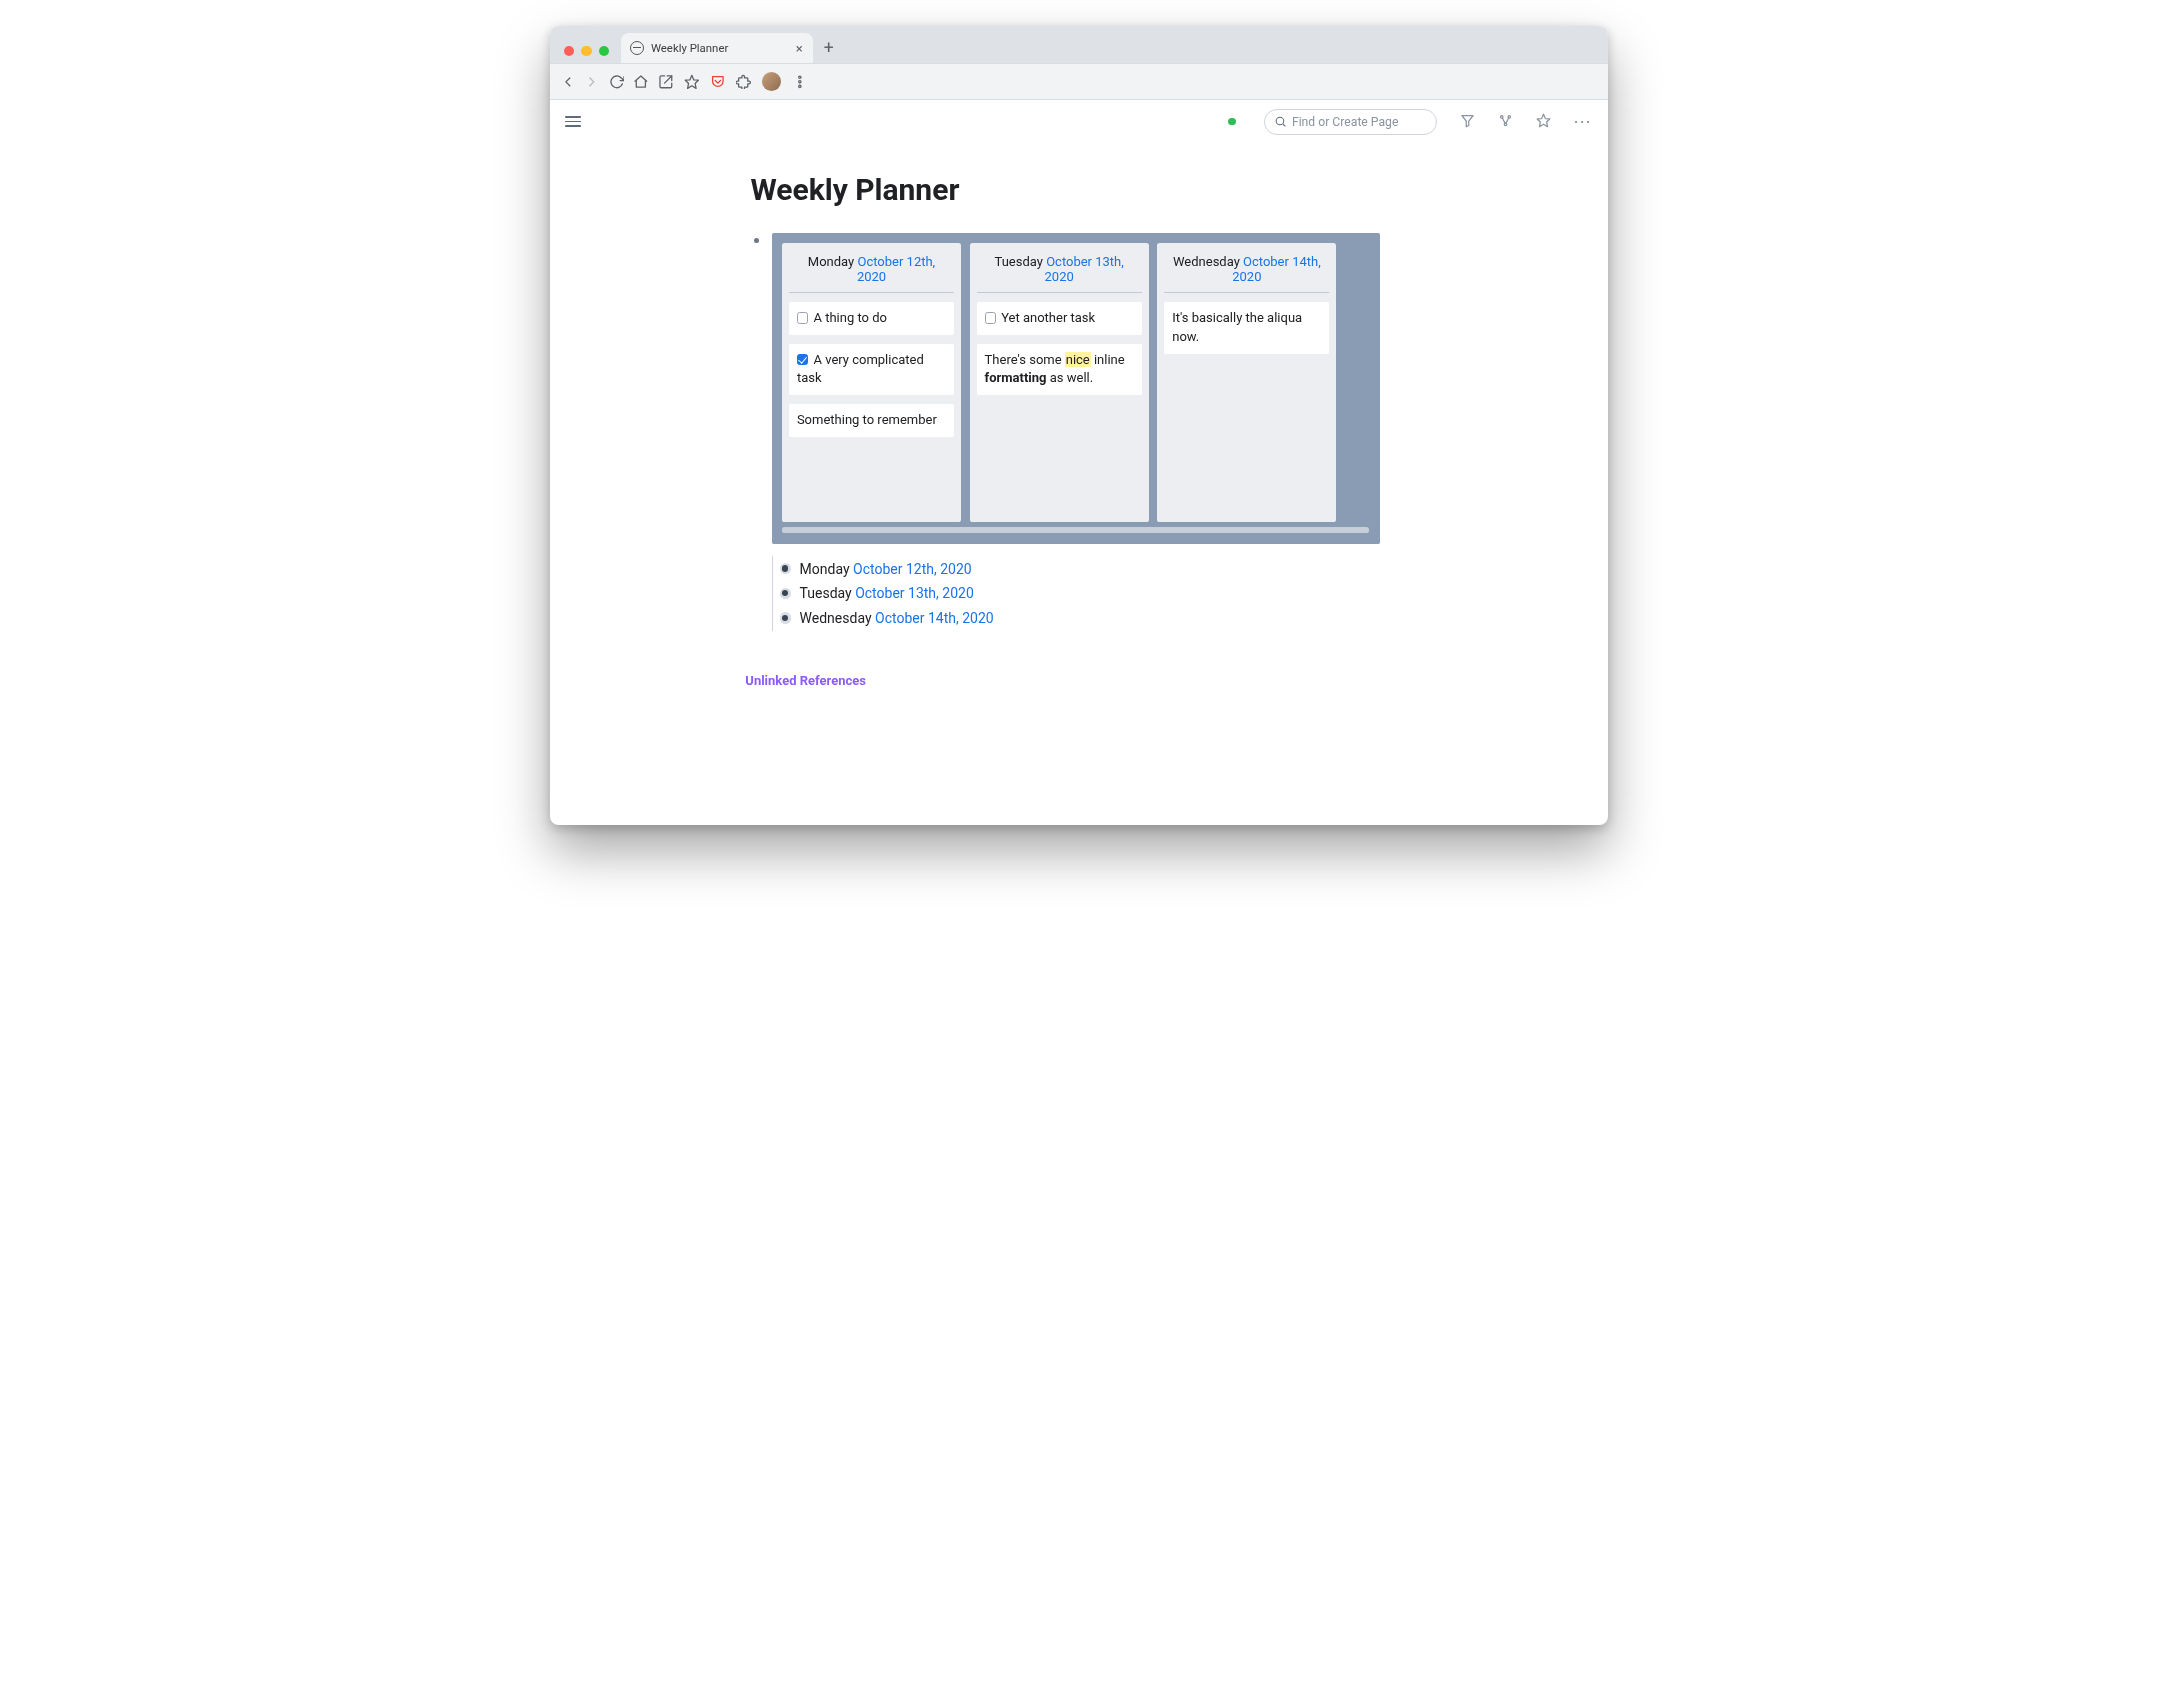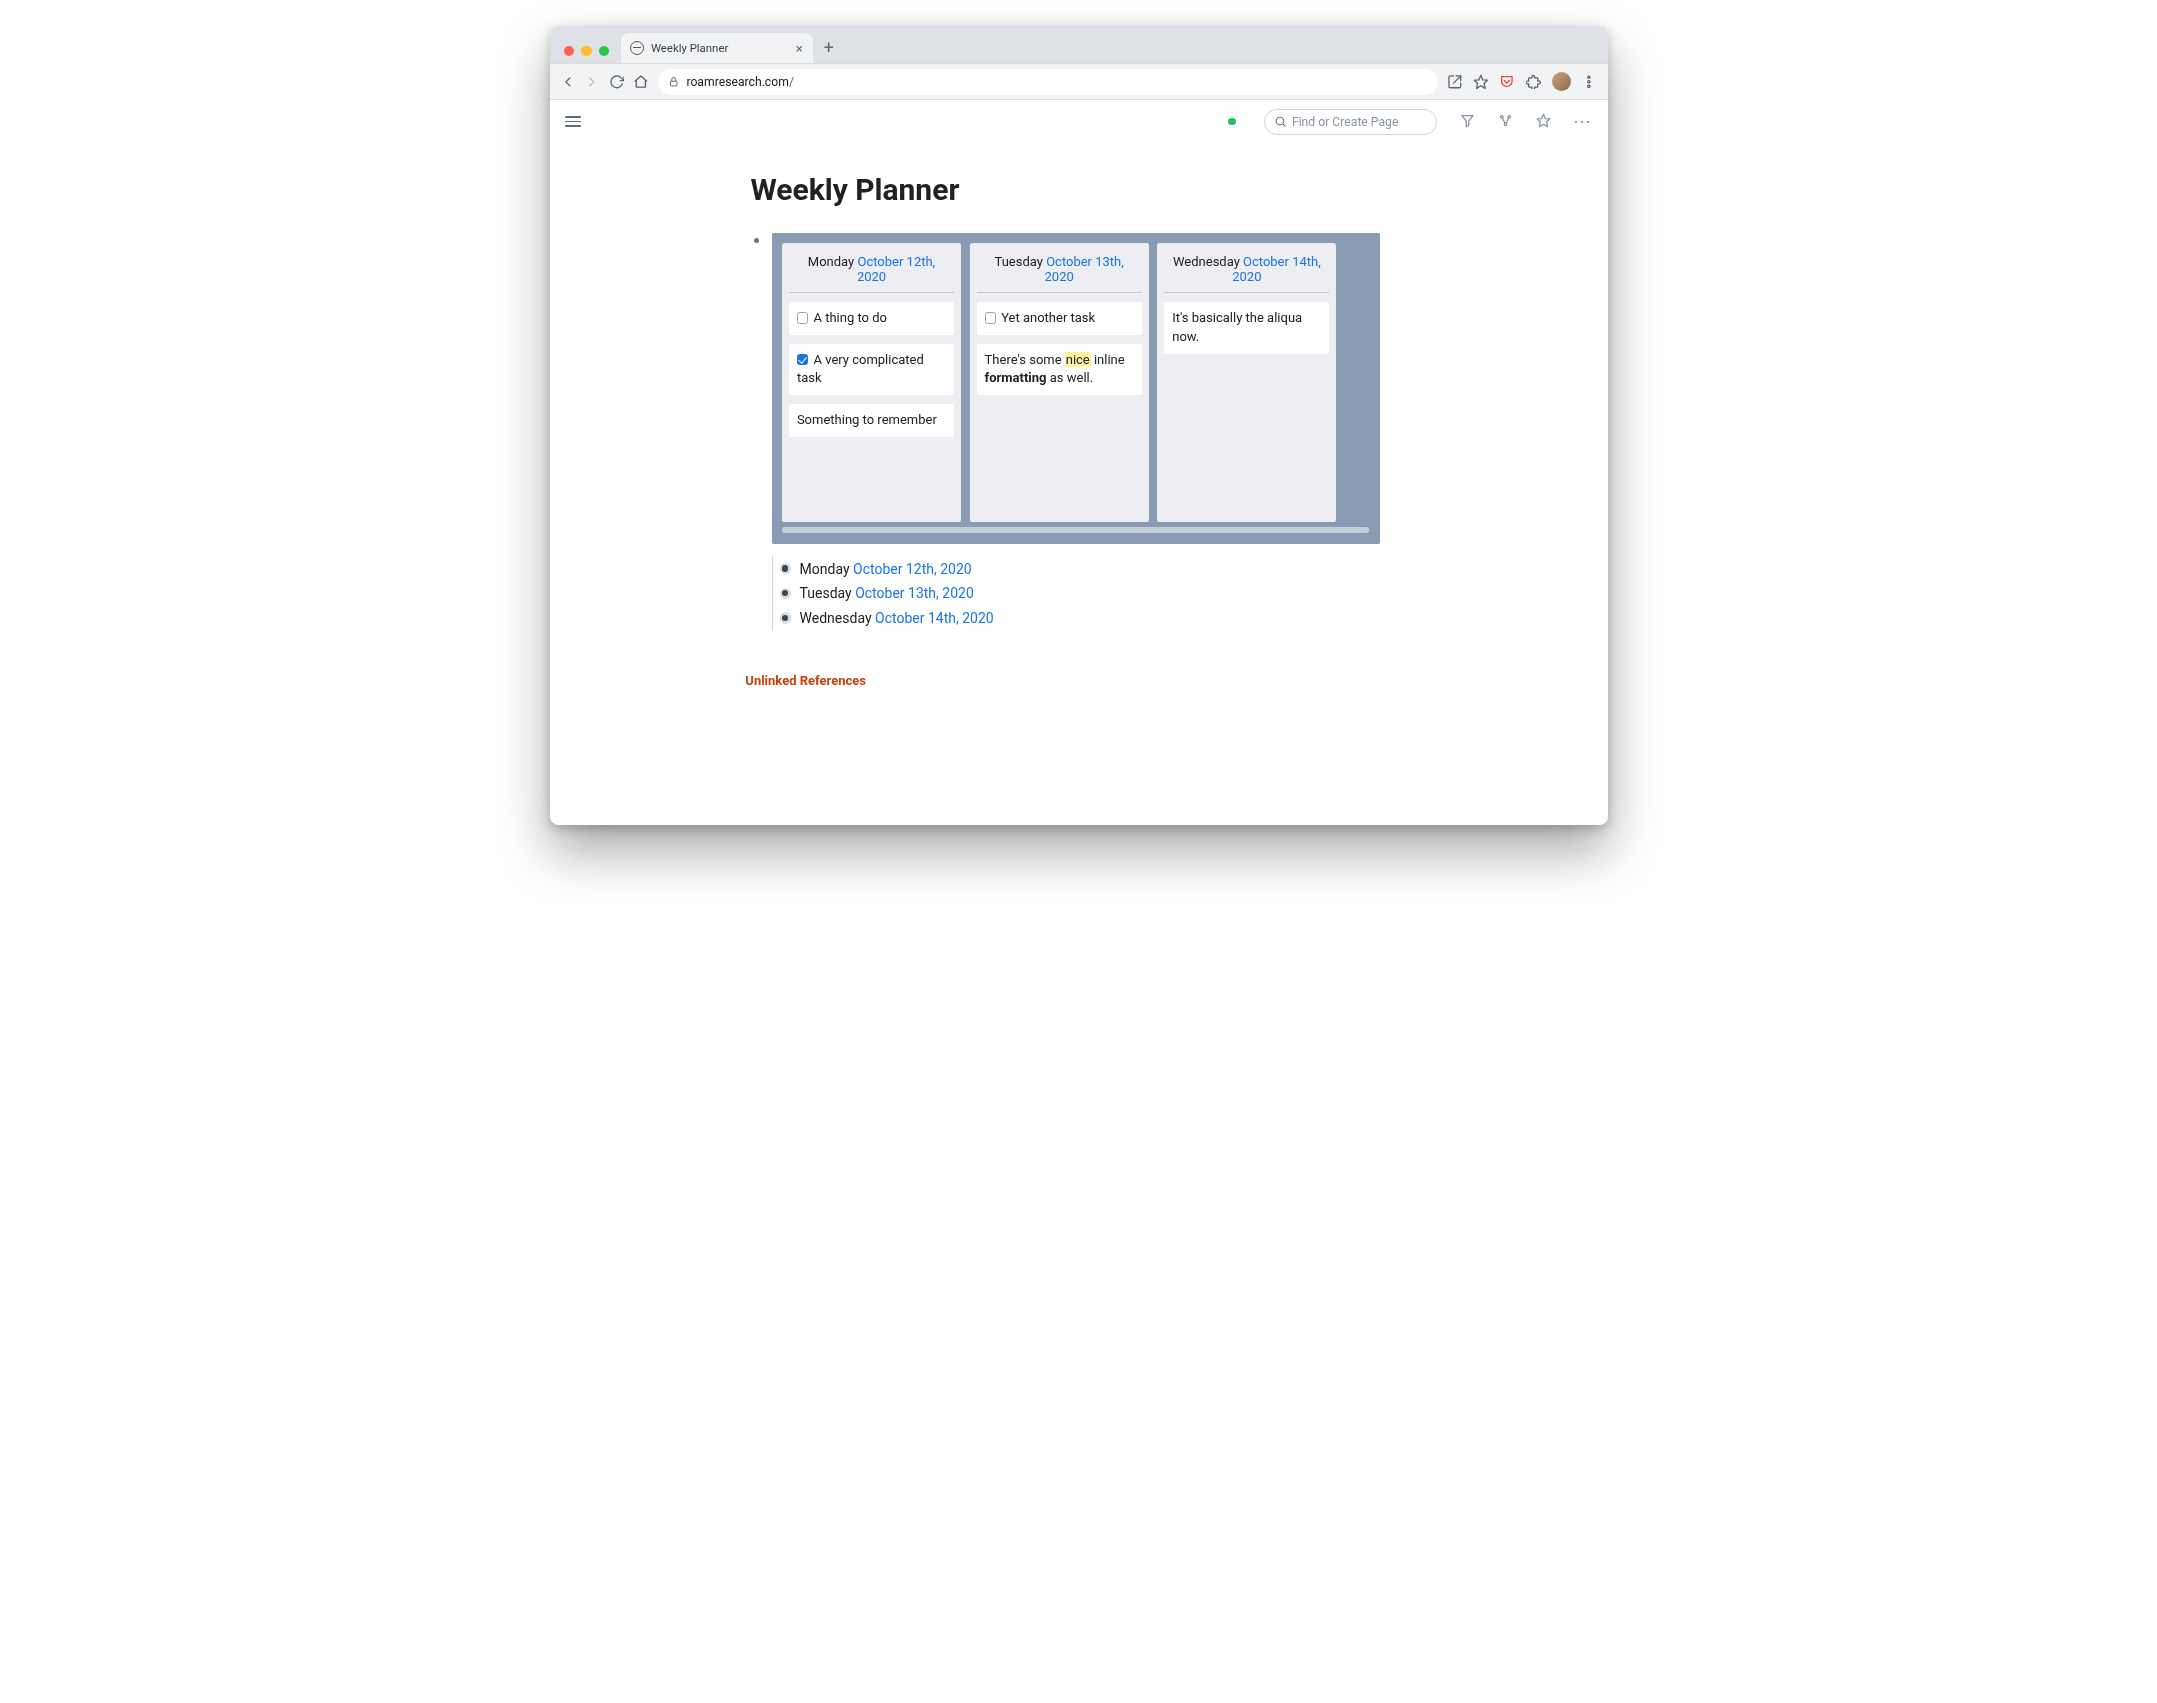--- a/index.html
+++ b/index.html
@@ -87,21 +87,21 @@
   .chk.checked{ background:#1a73e8; border-color:#1a73e8; position:relative;}
   .chk.checked::after{content:"";position:absolute;left:2.6px;top:0px;width:3.5px;height:7px;border:solid #fff;border-width:0 1.7px 1.7px 0;transform:rotate(40deg);}
   .hl{ background:#fff3a0; padding:0 0.9px;}
   .kb-scroll{ height:6.1px; background:#c6ced9; border-radius:2.6px; margin-top:5.2px;}
   
   .blist{ margin-top:12.2px; border-left:0.9px solid #d0d6dc; padding-left:7px;}
   .brow{ display:flex; align-items:center; gap:8.7px; padding:4.4px 0; font-size:14px; color:#202124;}
   .bicon{ width:11.4px;height:11.4px;border-radius:50%;background:#d8dde3; position:relative; flex:0 0 11.4px;}
   .bicon::after{content:"";position:absolute;inset:2.6px;border-radius:50%;background:#394552;}
   .brow .lnk{color:#1a73e8;}
-  .unlinked{ margin-top:42px; color:#c2410c; font-weight:700; font-size:13px; margin-left:-5.2px;}
+  .unlinked{ margin-top:42px; color:#8b5cf6; font-weight:700; font-size:13px; margin-left:-5.2px;}
 </style>
 </head>
 <body>
 
 <div class="stage">
 
   <div class="chrome-top">
     <div class="tab-strip">
       <div class="traffic">
         <span class="dot r"></span>
@@ -132,27 +132,20 @@
             <polyline points="23 4 23 10 17 10"></polyline>
             <path d="M20.49 15a9 9 0 1 1-2.12-9.36L23 10"></path>
           </svg>
         </span>
       <span class="ic">
           <svg viewBox="0 0 24 24">
             <path d="M3 11l9-8 9 8"></path>
             <path d="M5 10v10h14V10"></path>
           </svg>
         </span>
-      <div class="addr-field">
-        <svg class="lock" viewBox="0 0 24 24" style="stroke:#5f6368;fill:none;stroke-width:2">
-            <rect x="5" y="11" width="14" height="10" rx="2"></rect>
-            <path d="M8 11V7a4 4 0 0 1 8 0v4"></path>
-          </svg>
-        <span class="addr-text"><span>roamresearch.com</span><span class="muted">/</span></span>
-      </div>
       <div class="right-icons">
         <span class="ic">
             <svg viewBox="0 0 24 24">
               <path d="M14 3h7v7"></path>
               <path d="M10 14L21 3"></path>
               <path d="M21 14v5a2 2 0 0 1-2 2H5a2 2 0 0 1-2-2V5a2 2 0 0 1 2-2h5"></path>
             </svg>
           </span>
         <span class="ic">
             <svg viewBox="0 0 24 24">

